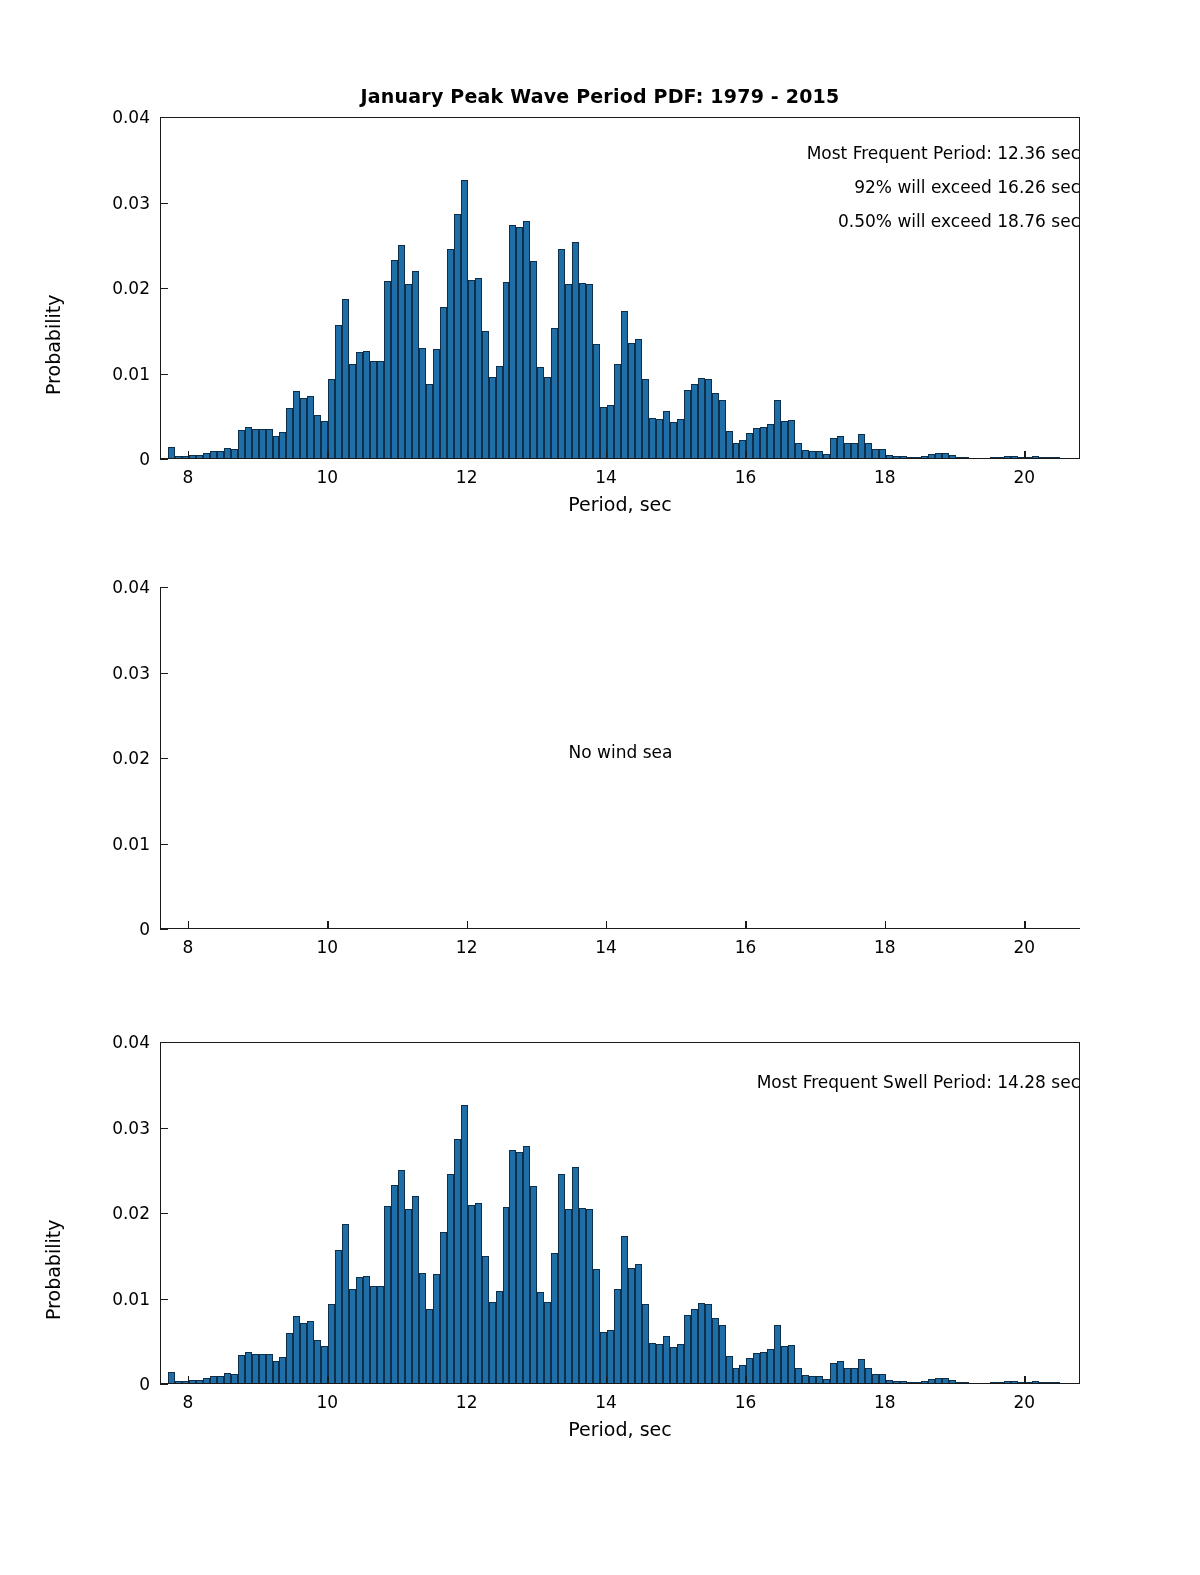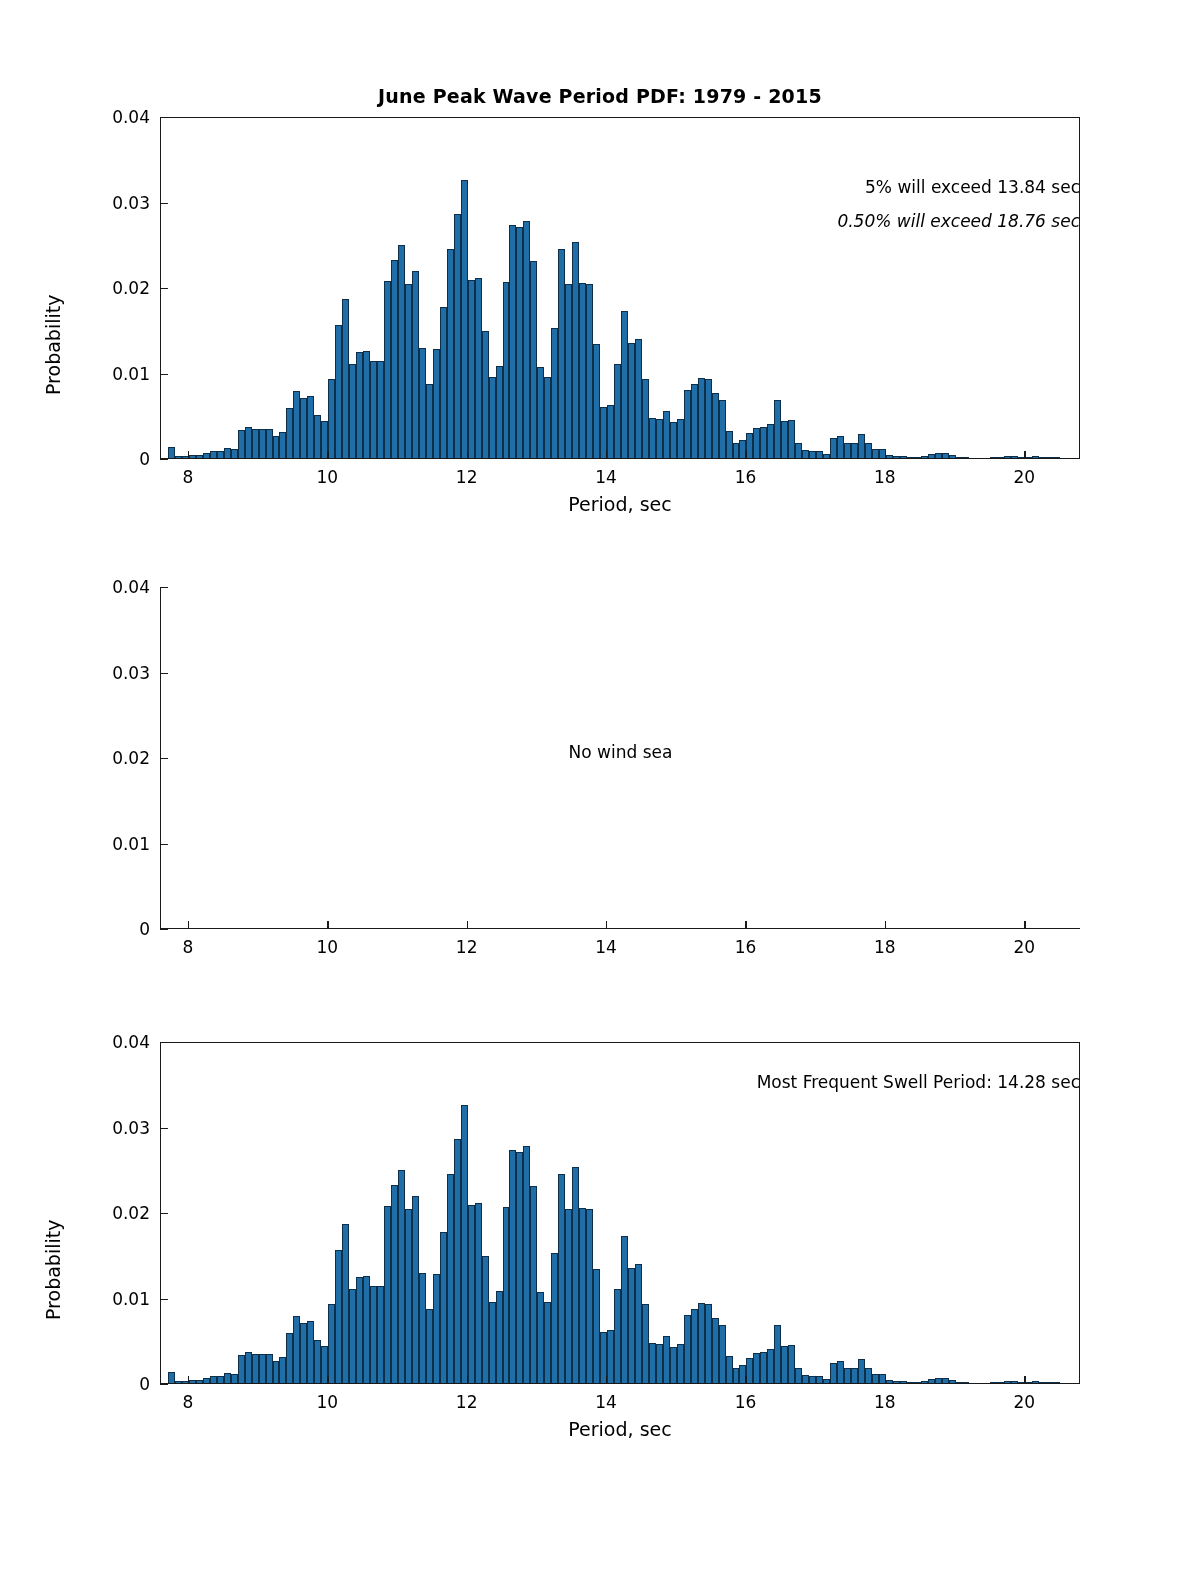--- a/index.html
+++ b/index.html
@@ -113,21 +113,21 @@
     width: 100%;
     white-space: nowrap;
   }
 </style>
 </head>
 <body>
 
 <div class="page">
 
   <div class="panel" style="top:85px; height:420px;">
-    <div class="panel-title">June Peak Wave Period PDF: 1979 - 2015</div>
+    <div class="panel-title">January Peak Wave Period PDF: 1979 - 2015</div>
 
     <div class="plot" id="plot-top" style="left:160px; top:32px; width:920px; height:342px;">
       <div class="bars" id="bars-top">
           <div class="bar" style="left: 6.9697px; width: 6.9697px; height: 11.115px; background: rgb(31, 110, 168);"></div>
           <div class="bar" style="left: 13.9394px; width: 6.9697px; height: 1.71px; background: rgb(31, 110, 168);"></div>
           <div class="bar" style="left: 20.9091px; width: 6.9697px; height: 1.71px; background: rgb(31, 110, 168);"></div>
           <div class="bar" style="left: 27.8788px; width: 6.9697px; height: 3.42px; background: rgb(31, 110, 168);"></div>
           <div class="bar" style="left: 34.8485px; width: 6.9697px; height: 3.42px; background: rgb(31, 110, 168);"></div>
           <div class="bar" style="left: 41.8182px; width: 6.9697px; height: 5.13px; background: rgb(31, 110, 168);"></div>
           <div class="bar" style="left: 48.7879px; width: 6.9697px; height: 6.84px; background: rgb(31, 110, 168);"></div>
@@ -275,22 +275,23 @@
         <div class="tick-v" style="left: 745.455px; top: 366px; height: 8px;"></div>
         <div class="xtick-label" style="left: 884.848px; top: 382px;">18</div>
         <div class="tick-v" style="left: 884.848px; top: 366px; height: 8px;"></div>
         <div class="xtick-label" style="left: 1024.24px; top: 382px;">20</div>
         <div class="tick-v" style="left: 1024.24px; top: 366px; height: 8px;"></div>
       </div>
 
     <div class="yaxis-title" style="left:42px; top:310px;">Probability</div>
     <div class="xaxis-title" style="left:160px; top:408px; width:920px;">Period, sec</div>
 
-    <div class="annot" style="left:380px; top:92px; width:700px;">5% will exceed 13.84 sec</div>
-    <div class="annot" style="left:380px; top:126px; width:700px;font-style:italic;">0.50% will exceed 18.76 sec</div>
+    <div class="annot" style="left:380px; top:58px; width:700px;">Most Frequent Period: 12.36 sec</div>
+    <div class="annot" style="left:380px; top:92px; width:700px;">92% will exceed 16.26 sec</div>
+    <div class="annot" style="left:380px; top:126px; width:700px;">0.50% will exceed 18.76 sec</div>
   </div>
 
   <div class="panel" style="top:555px; height:420px;">
     <div class="plot" id="plot-mid" style="left:160px; top:32px; width:920px; height:342px; border-left:1.3px solid #1a1a1a; border-bottom:1.3px solid #1a1a1a; border-top:none; border-right:none;">
       <div class="bars" id="bars-mid"></div>
       <div class="center-note" style="top:155px;">No wind sea</div>
     </div>
     <div id="ticks-mid">
         <div class="ytick-label" style="top: 32px; left: 50px; width: 100px;">0.04</div>
         <div class="tick-h" style="top: 32px; left: 160px; width: 8px;"></div>

